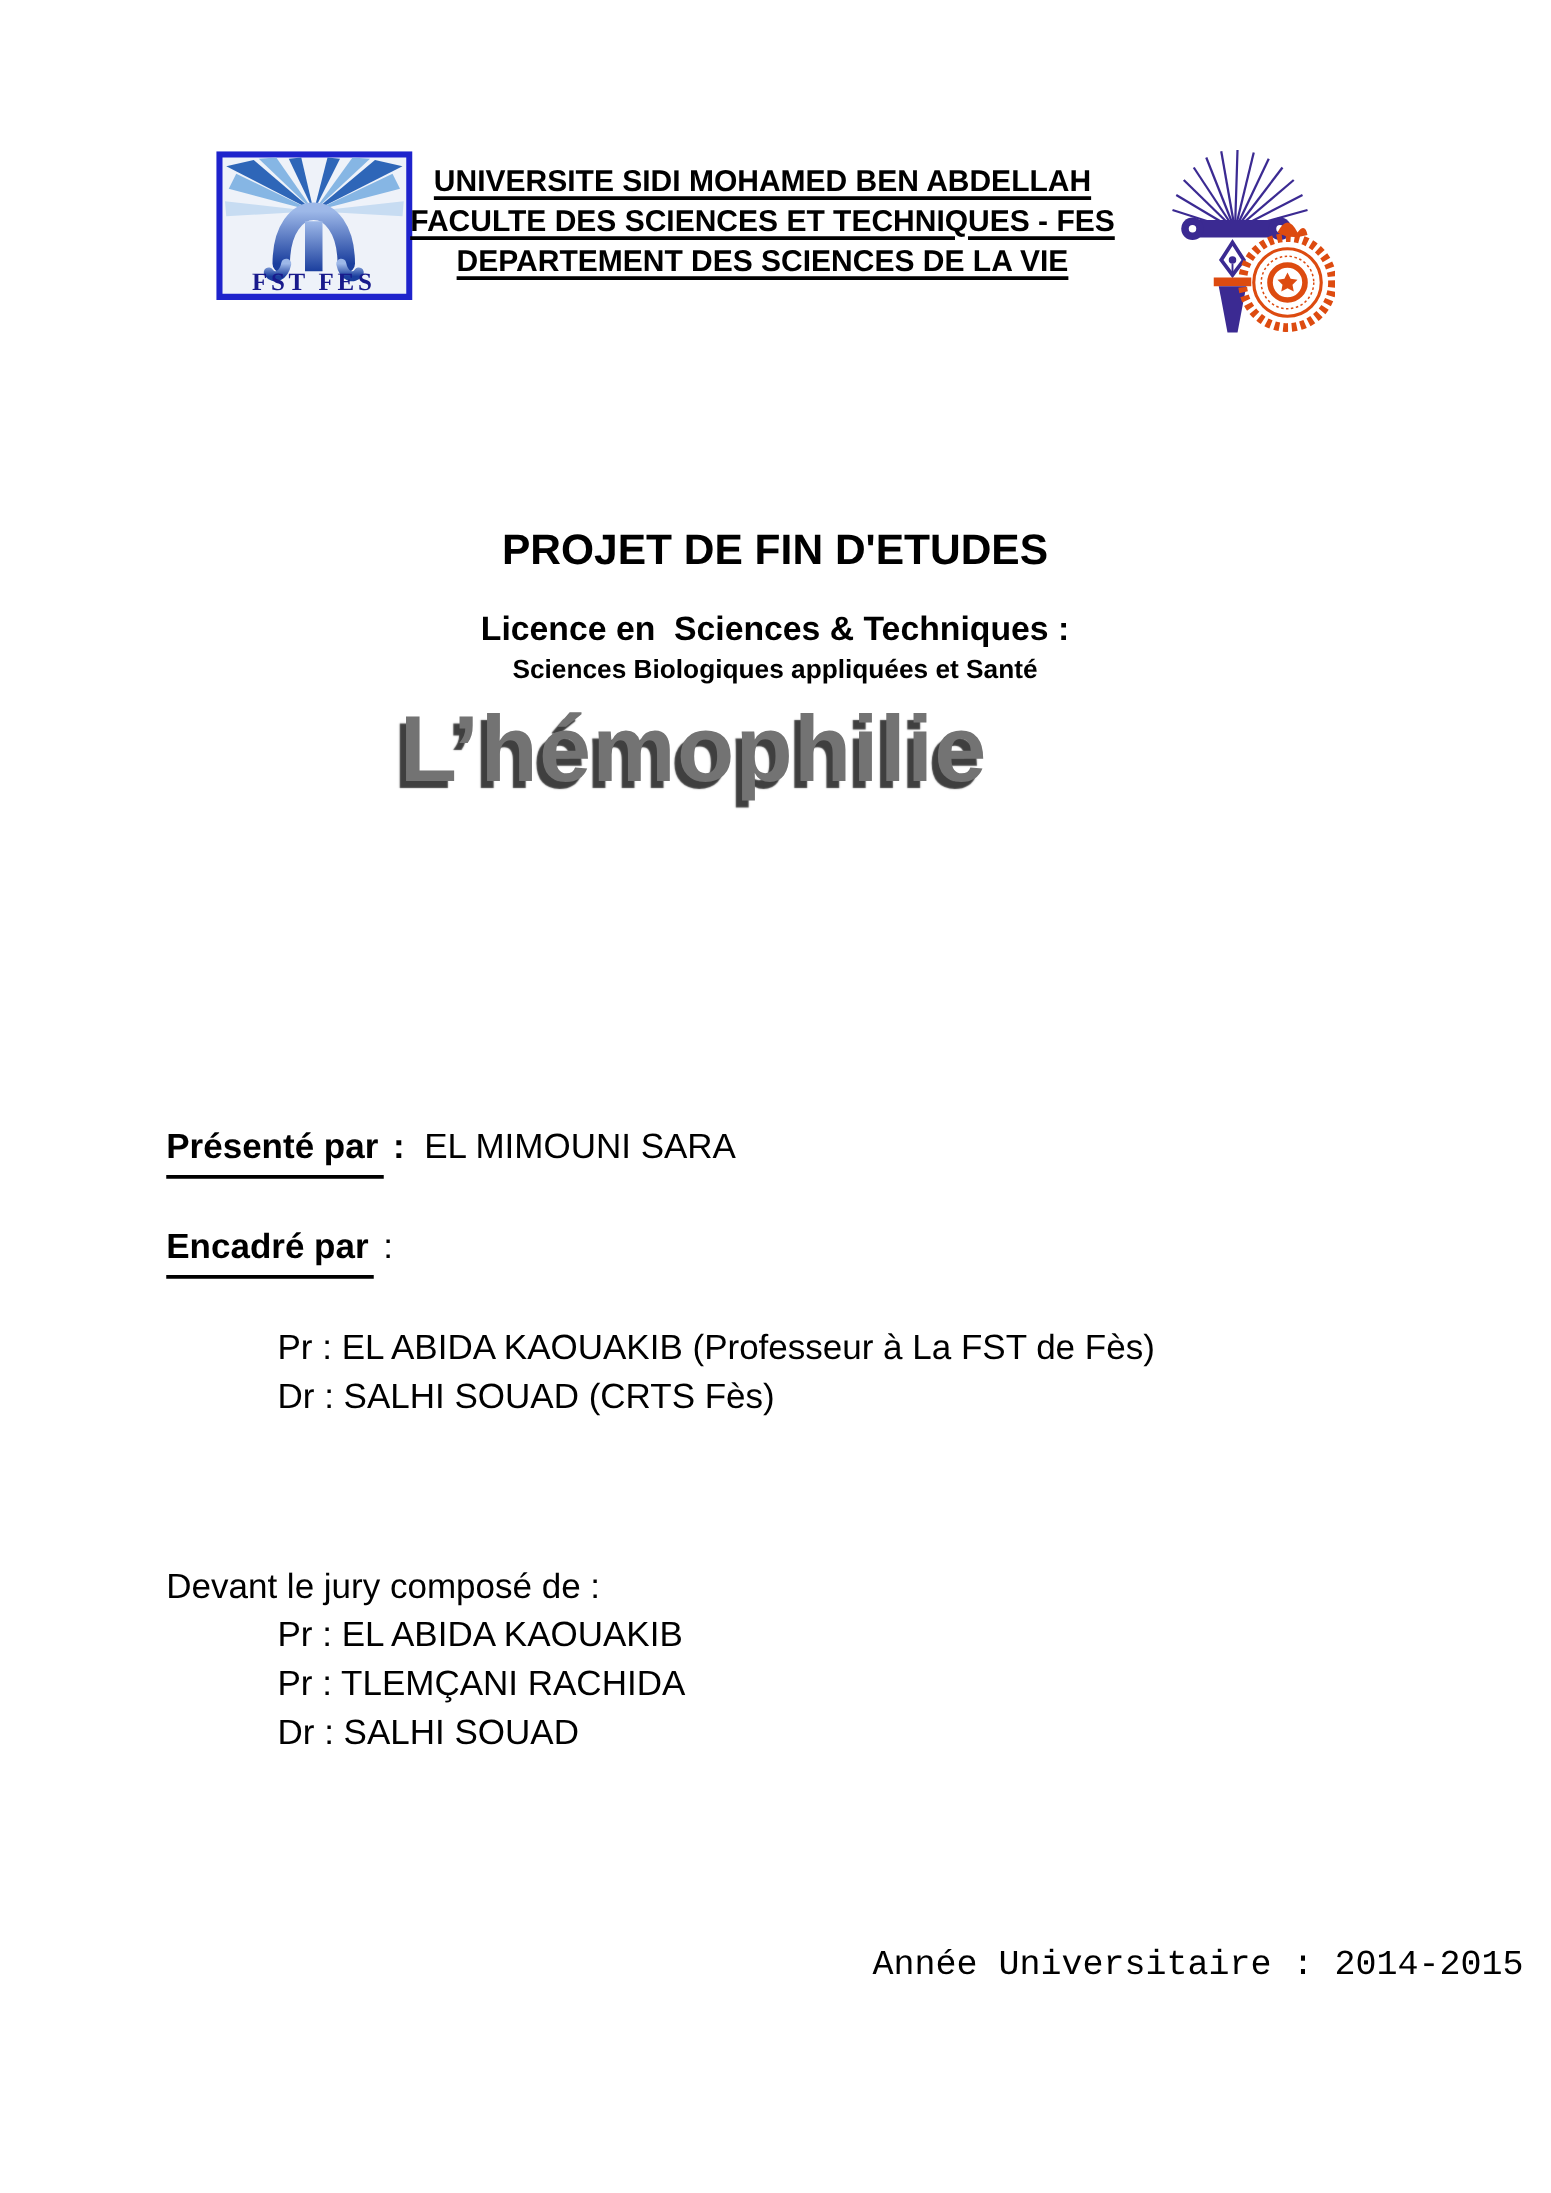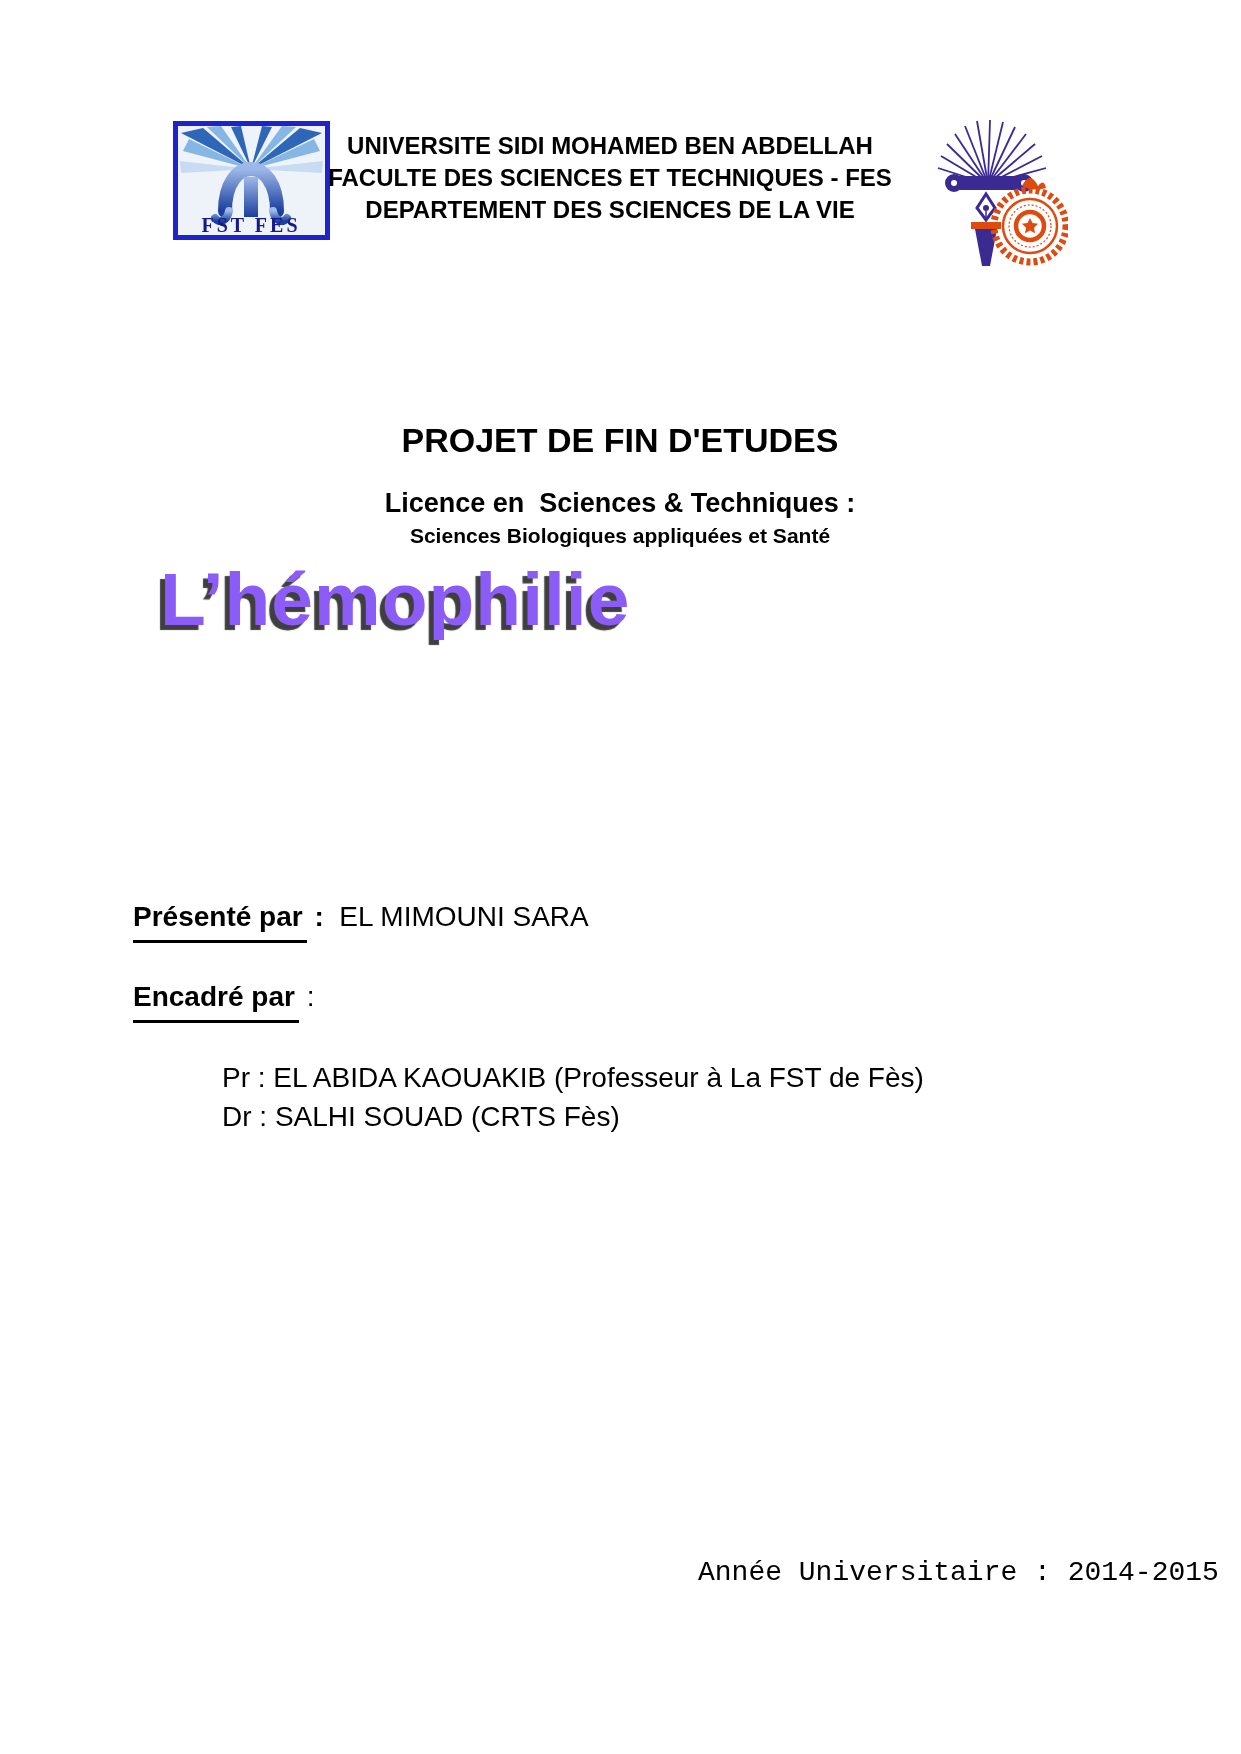--- a/index.html
+++ b/index.html
@@ -11,41 +11,41 @@
 
   
   .logo-left  { position:absolute; left:150px; top:121px; width:157px; height:119px;margin-left:23px; }
   .logo-right { position:absolute; left:930px; top:116px; width:138px; height:152px; }
 
   .header-text {
     position:absolute; left:300px; top:130px; width:620px;
     text-align:center; font-weight:bold; font-size:24px; line-height:32px;
   }
   .header-text .hline { display:block; }
-  .uline { text-decoration-thickness:2.5px; text-underline-offset:4px; }
+  .uline { text-decoration:underline; text-decoration-thickness:2.5px; text-underline-offset:4px; }
 
   
   .project-heading {
     position:absolute; left:320px; top:421px; width:600px;
     text-align:center; font-size:34px; font-weight:bold;
   }
   .degree {
     position:absolute; left:320px; top:488px; width:600px;
     text-align:center; font-size:27px; font-weight:bold; white-space:pre-wrap;
   }
   .specialty {
     position:absolute; left:320px; top:524px; width:600px;
     text-align:center; font-size:21px; font-weight:bold;
   }
 
   
   .main-title {
     position:absolute; left:160px; top:556px; width:790px;
-    font-size:75px; font-weight:bold;
-    color:#8b5cf6; text-shadow:-5px 5px 1px #3f3f3f; letter-spacing:1px;
+    text-align:center; font-size:75px; font-weight:bold;
+    color:#737373; text-shadow:-5px 5px 1px #3f3f3f; letter-spacing:1px;
     white-space:nowrap;
   }
 
   
   .body-line { position:absolute; font-size:28px; }
   .presented  { left:133px; top:901px; }
   .supervised { left:133px; top:981px; }
   .supervisors { left:222px; top:1058px; line-height:39px; }
   .defense    { left:133px; top:1170px; font-weight:bold; }
   .defense .date { margin-left:32px; }
@@ -163,16 +163,22 @@
   <div class="body-line supervised">
     <span class="b ul">Encadré par</span><span class="pre"> : </span>
   </div>
 
   <div class="body-line supervisors">
     <div>Pr : EL ABIDA KAOUAKIB (Professeur à La FST de Fès)</div>
     <div>Dr : SALHI SOUAD (CRTS Fès)</div>
   </div>
 
 
+  <div class="body-line jury">
+    <div>Devant le jury composé de :</div>
+    <div class="member">Pr : EL ABIDA KAOUAKIB</div>
+    <div class="member">Pr : TLEMÇANI RACHIDA</div>
+    <div class="member">Dr : SALHI SOUAD</div>
+  </div>
 
   <div class="body-line year">Année Universitaire : 2014-2015</div>
 
 </div>
 
 </body></html>

